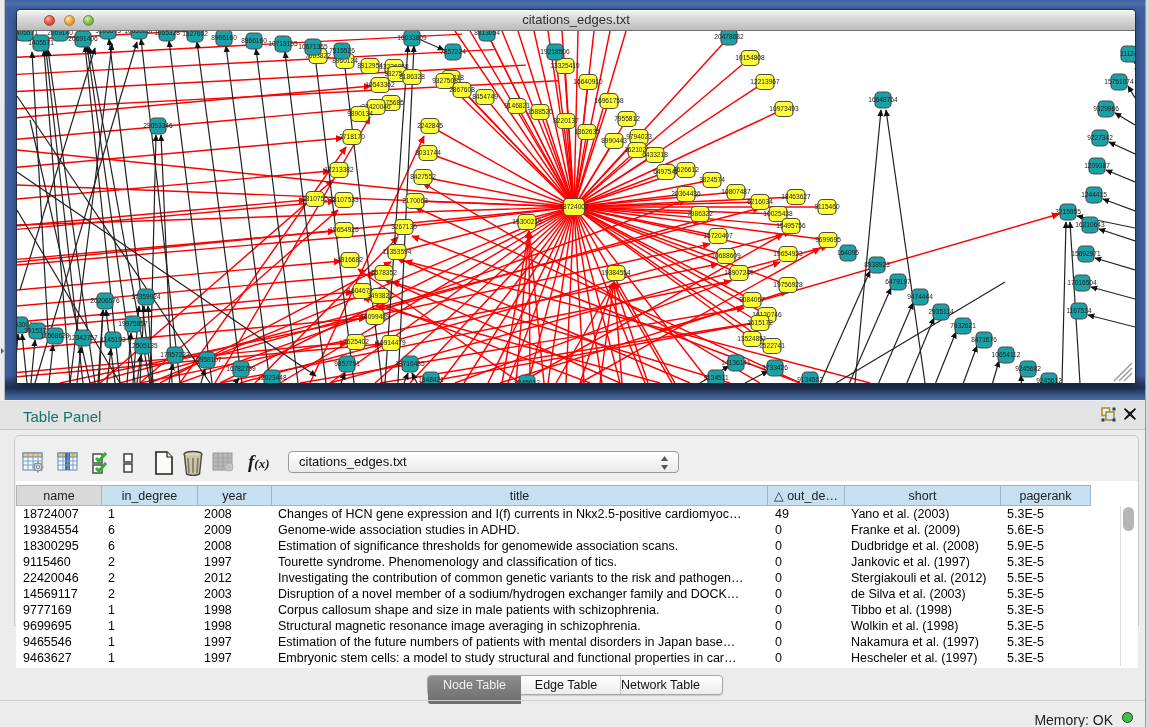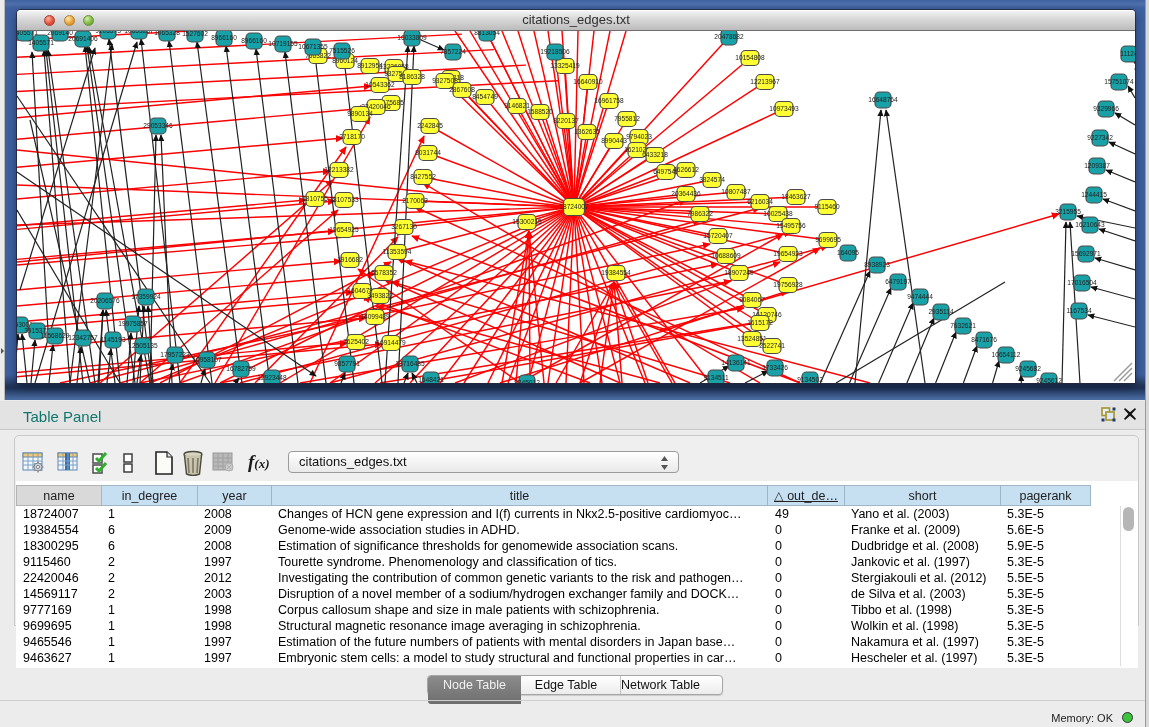--- a/index.html
+++ b/index.html
@@ -18,37 +18,37 @@
 #pbody { position:absolute; left:14px; top:35px; width:1125px; height:191px; background:#efefef; border:1px solid #c9c9c9; border-radius:5px 5px 0 0; }
 #toolbar { position:absolute; left:0px; top:14px; height:30px; }
 #combo { position:absolute; left:273px; top:15px; width:391px; height:22px; border:1px solid #9a9a9a; border-radius:4px; background:linear-gradient(#ffffff,#e9e9e9); font-size:13px; color:#111; line-height:20px; padding-left:10px; }
 #tablewrap { position:absolute; left:1px; top:45px; width:1122px; height:187px; background:#fff; overflow:hidden; }
 #thead { position:absolute; left:0; top:4px; height:21px; width:1122px; font-size:12.5px; color:#222; }
 #thead div { position:absolute; top:0; height:21px; line-height:21px; text-align:center; background:#c6e0f2; border:1px solid #9fb6c8; border-left:none; }
 #thead .h1 { left:0; width:86px; background:#d9d9d9; border:1px solid #b3b3b3; }
 #thead .h2 { left:86px; width:96px; }
 #thead .h3 { left:182px; width:74px; }
 #thead .h4 { left:256px; width:496px; }
-#thead .h5 { left:752px; width:77px;text-decoration:underline; }
+#thead .h5 { left:752px; width:77px; }
 #thead .h6 { left:829px; width:156px; }
 #thead .h7 { left:985px; width:90px; }
 #tbody { position:absolute; left:0; top:25px; font-size:12.5px; color:#000; }
 .tr { position:relative; width:1122px; height:16px; line-height:16px; }
 .tr div { position:absolute; top:0; white-space:nowrap; overflow:hidden; }
 .c1 { left:7px; width:79px; } .c2 { left:92px; width:90px; } .c3 { left:188px; width:68px; }
 .c4 { left:262px; width:492px; } .c5 { left:759px; width:70px; } .c6 { left:835px; width:150px; }
 .c7 { left:991px; width:84px; }
 #vscroll { position:absolute; left:1104px; top:25px; width:15px; height:160px; border-left:1px solid #ddd; }
 #vthumb { position:absolute; left:2px; top:1px; width:11px; height:24px; border-radius:6px; background:#b6b6b6; }
 #tabs { position:absolute; left:427px; top:275px; width:296px; height:20px; border:1px solid #a6a6a6; border-radius:4px; background:linear-gradient(#ffffff,#ececec); box-shadow:0 1px 1px rgba(0,0,0,.15); font-size:12.5px; }
 #tab1 { position:absolute; left:0; top:0; width:93px; height:28px; background:linear-gradient(#8c8c8c,#6d6d6d); color:#f2f2f2; text-align:center; line-height:18px; border-radius:3px 0 0 3px; }
 #tab2 { position:absolute; left:93px; top:0; width:90px; height:28px; color:#111; text-align:center; line-height:18px; }
 #tab3 { position:absolute; left:192px; top:0; width:110px; height:18px; color:#111; text-align:left; line-height:18px; border-left:1px solid #c2c2c2; }
 #statusbar { position:absolute; left:0; top:300px; width:1149px; height:27px; border-top:1px solid #cfcfcf; }
-#mem { position:absolute; right:36px; top:11px; font-size:11px; color:#222; }
+#mem { position:absolute; right:36px; top:11px; font-size:14px; color:#222; }
 #memdot { position:absolute; right:16px; top:11px; width:11px; height:11px; border-radius:50%; background:#3dc43d; border:1.5px solid #333; }
 .icon { position:absolute; top:0; }
 </style></head>
 <body>
 <div id="desktop"></div>
 <div id="lstrip"><svg width="5" height="400">
       <path d="M1,348 l3,3 l-3,3 z" fill="#555"></path>
     </svg></div>
 <div id="rstrip"></div>
 <div id="win">

